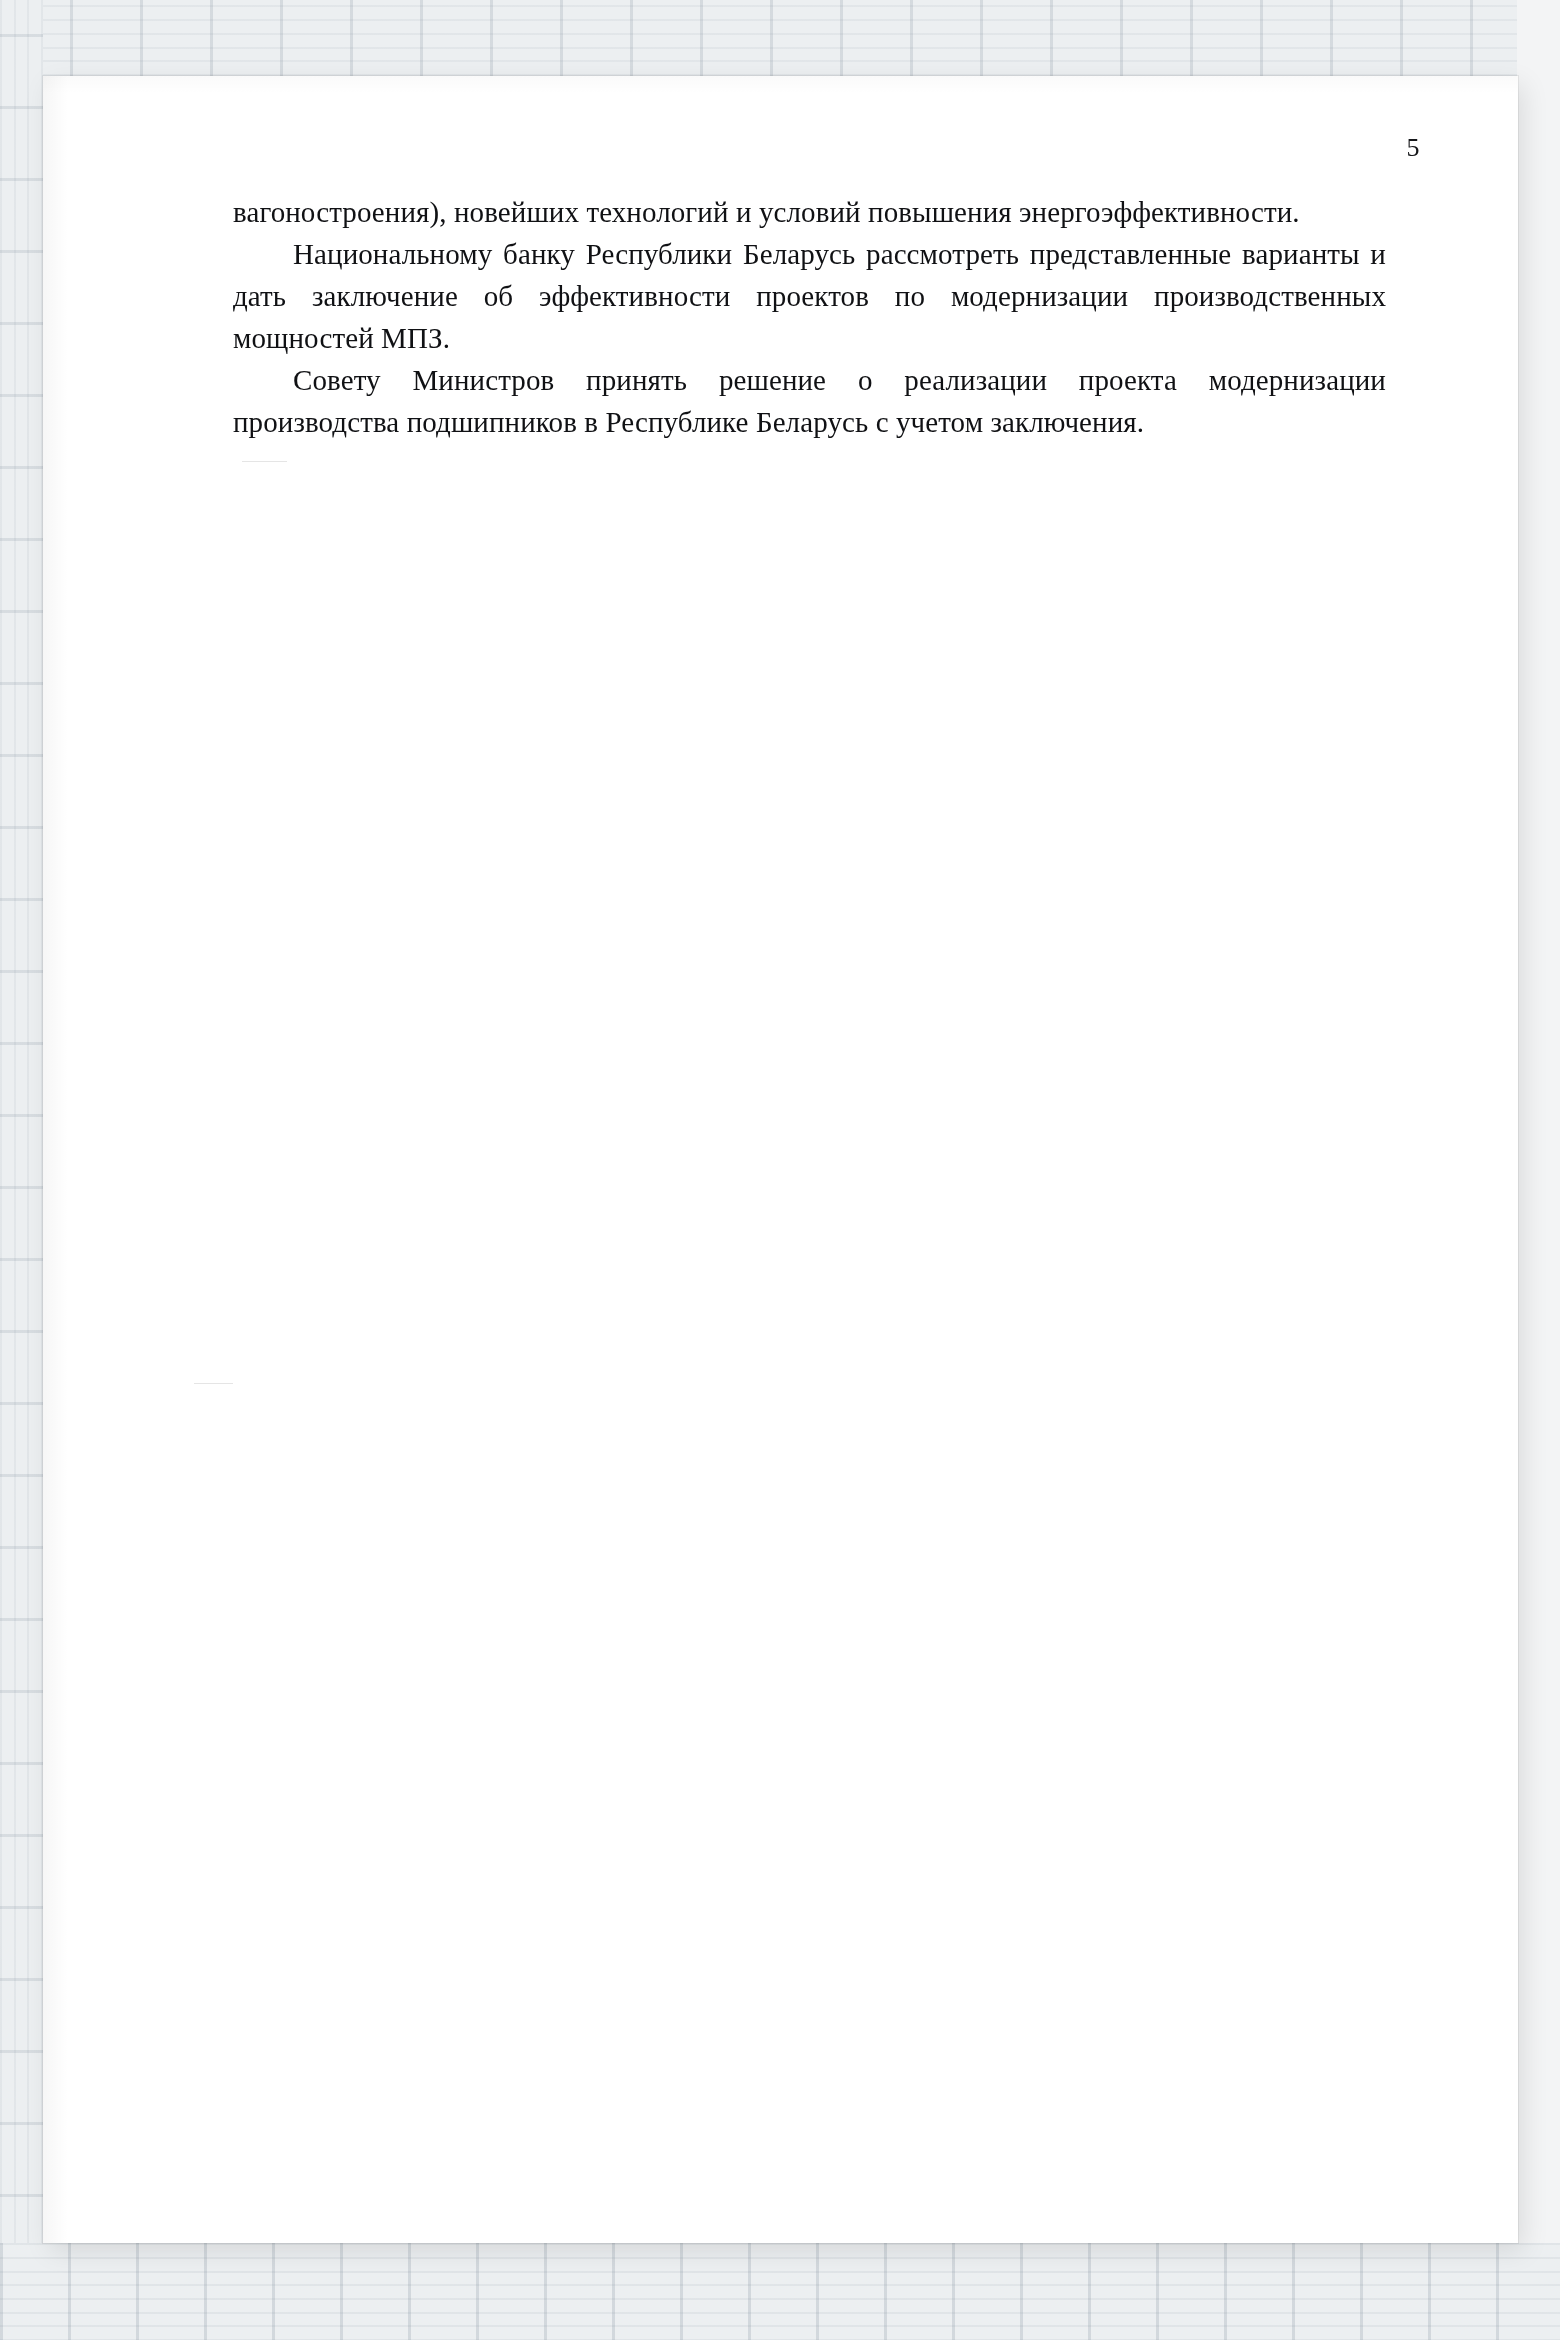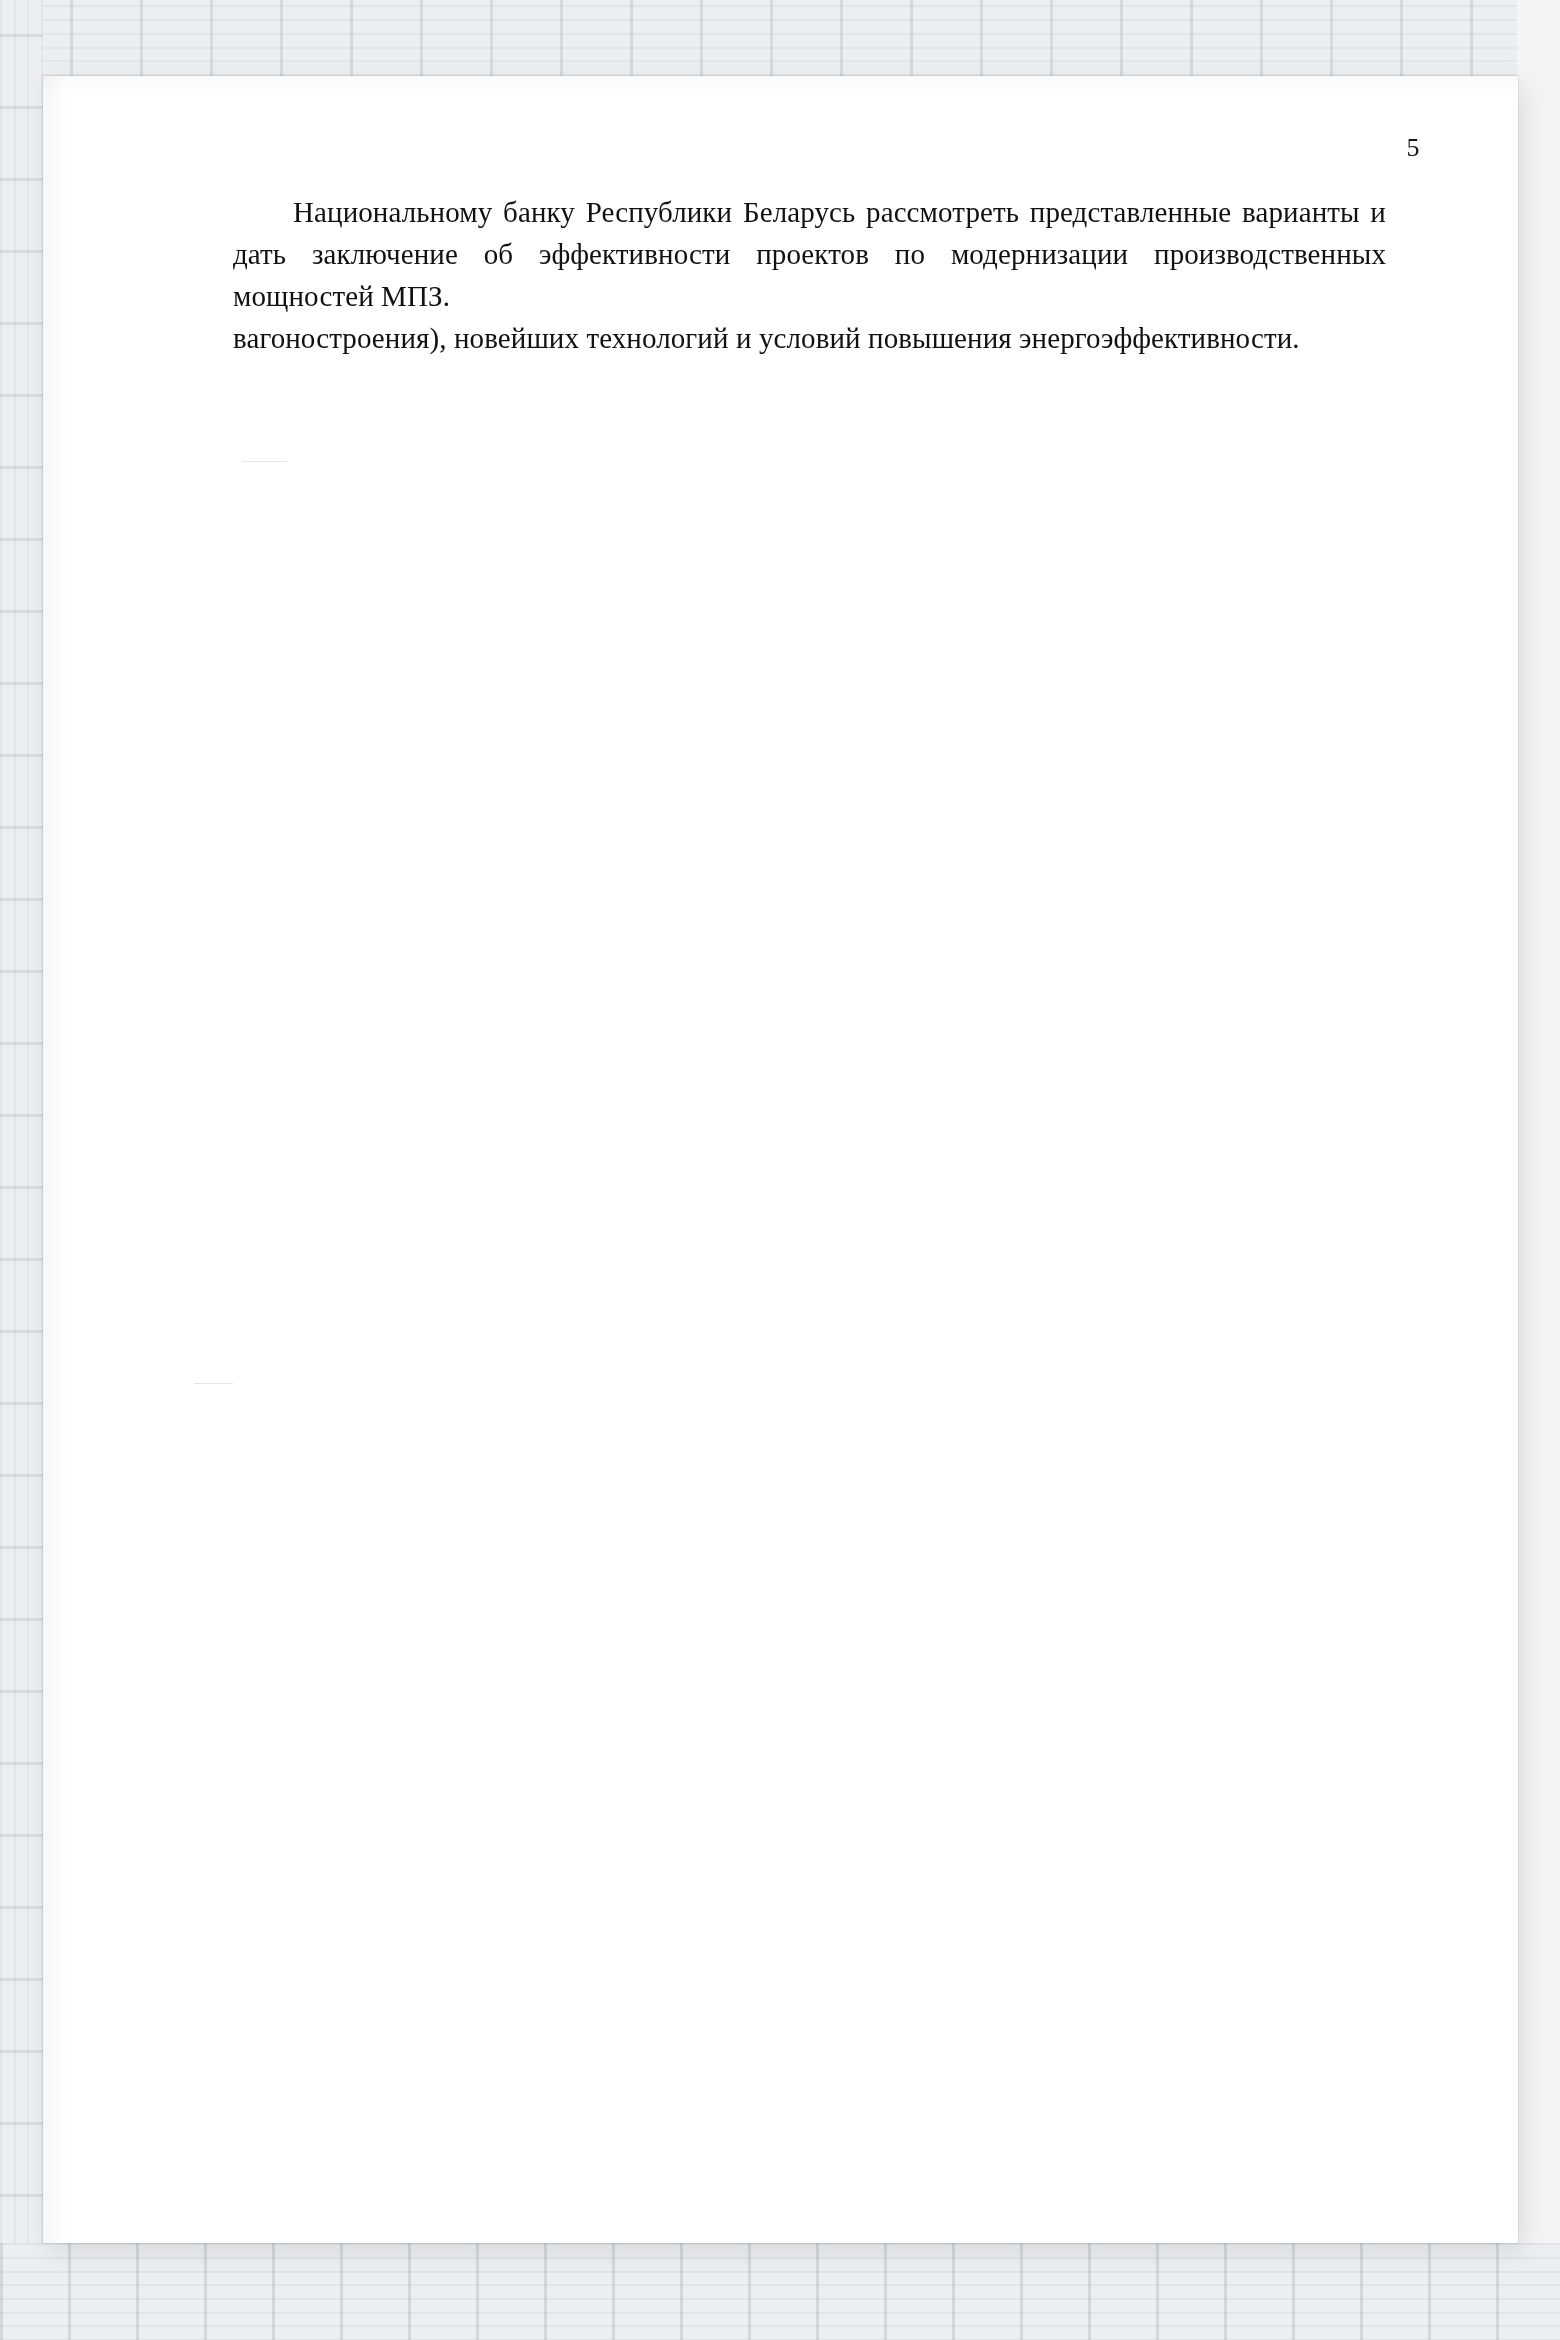--- a/index.html
+++ b/index.html
@@ -149,21 +149,22 @@
   <div id="left-band"></div>
   <div id="right-band"></div>
   <div id="bottom-band"></div>
 
   <div id="page-sheet">
     <div id="sheet-noise"></div>
 
     <div id="page-number">5</div>
 
     <div id="body-text">
+      <p class="para">вагоностроения), новейших технологий и условий повышения энергоэффективности.</p>
       <p class="para indent">Национальному банку Республики Беларусь рассмотреть представленные варианты и дать заключение об эффективности проектов по модернизации производственных мощностей МПЗ.</p>
-      <p class="para">вагоностроения), новейших технологий и условий повышения энергоэффективности.</p>
+      <p class="para indent">Совету Министров принять решение о реализации проекта модернизации производства подшипников в Республике Беларусь с учетом заключения.</p>
     </div>
 
     <div class="stray-mark" id="stray-1"></div>
     <div class="stray-mark" id="stray-2"></div>
   </div>
 </div>
 
 
 </body></html>

